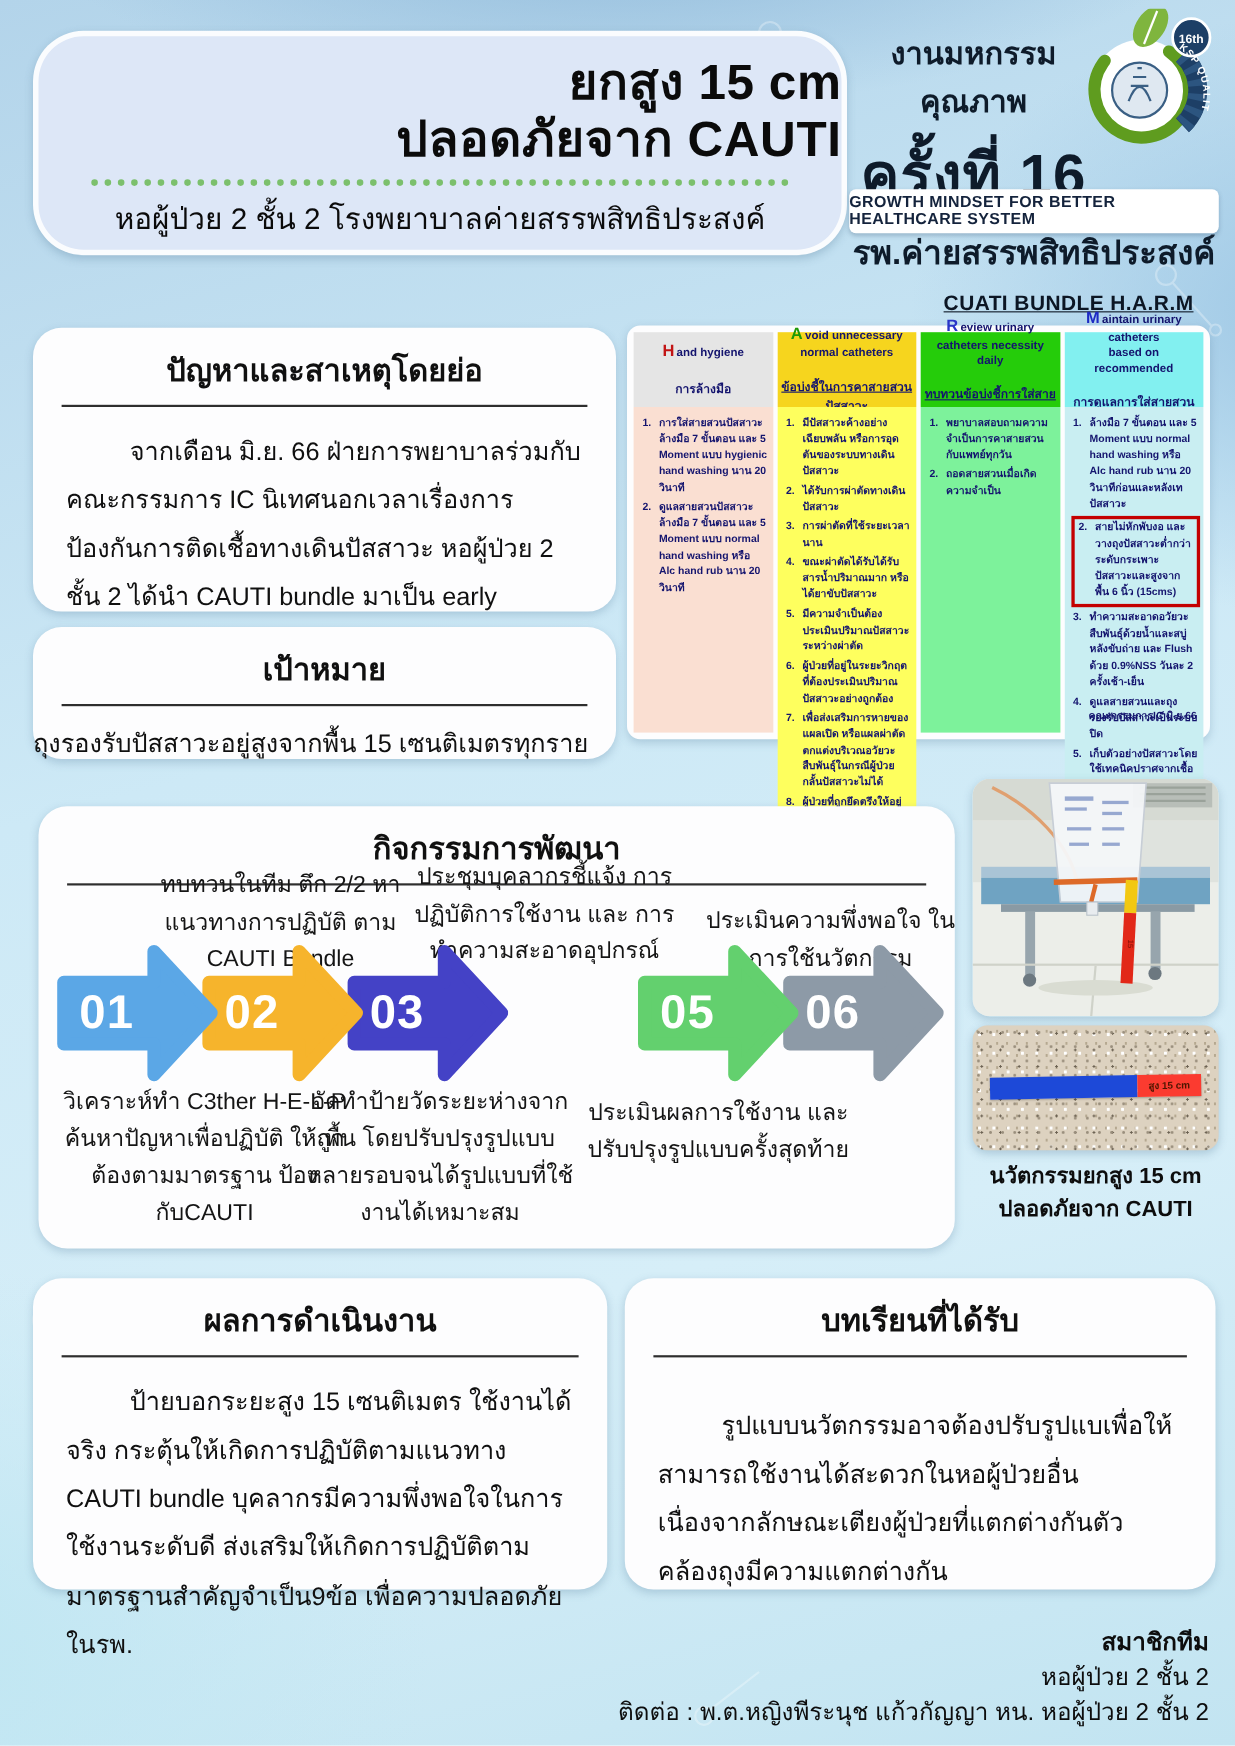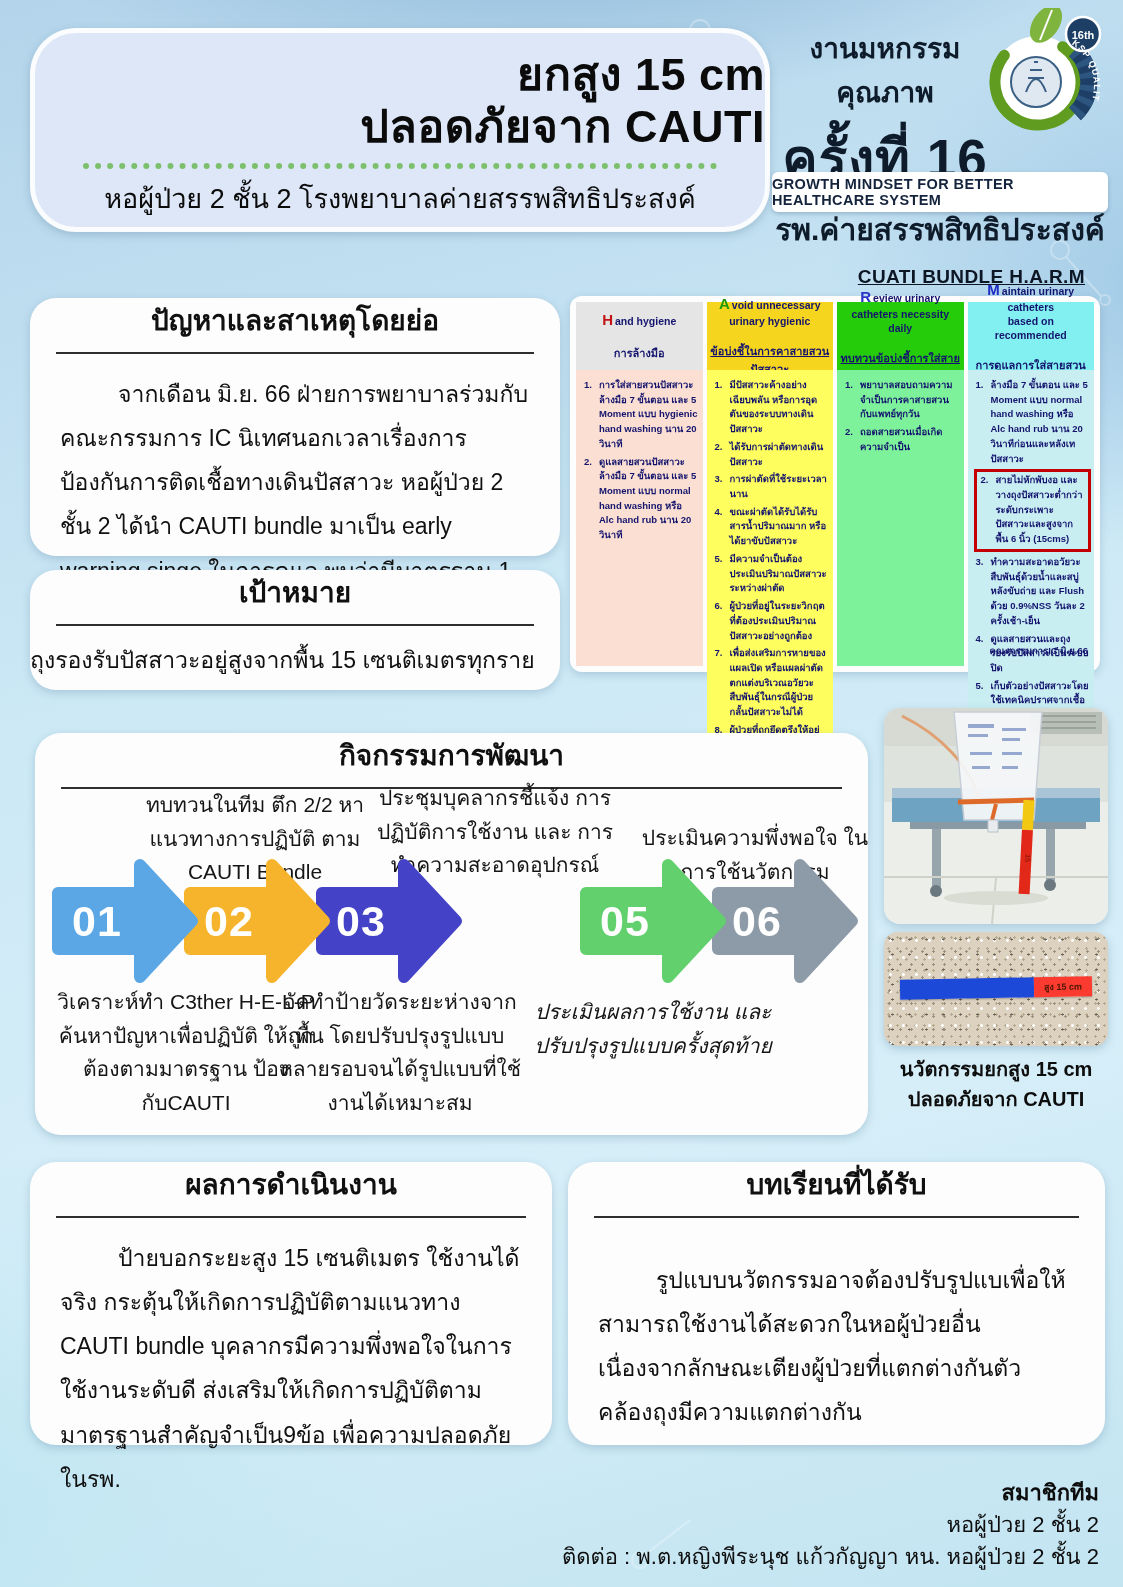--- a/index.html
+++ b/index.html
@@ -5,21 +5,21 @@
   html,body{margin:0;padding:0;}
   body{font-family:"Liberation Sans","DejaVu Sans",sans-serif;}
   .page{position:relative;width:1123px;height:1587px;overflow:hidden;color:#111;
     background:
       radial-gradient(900px 300px at 50% -80px, #8fb9da 0%, rgba(143,185,218,0) 60%),
       radial-gradient(700px 500px at 108% 18%, #9cc6e4 0%, rgba(156,198,228,0) 55%),
       radial-gradient(800px 600px at -8% 95%, #bfe6f2 0%, rgba(191,230,242,0) 60%),
       linear-gradient(165deg,#b3d4ea 0%,#cde9f6 40%,#d6eef8 70%,#c2e4f1 100%);}
   .deco{position:absolute;inset:0;pointer-events:none;}
   .card{position:absolute;background:#fdfdfe;border-radius:26px;box-shadow:0 3px 8px rgba(80,120,150,.28);}
-  .card-title{font-weight:700;font-size:28px;text-align:center;color:#101010;}
+  .card-title{font-weight:700;font-size:28px;text-align:center;padding-top:16px;color:#101010;}
   .rule{border-bottom:2.5px solid #2e2e2e;margin:10px 26px 0;}
   .body-text{font-size:23px;line-height:1.92;margin:18px 30px 0;color:#101010;}
   .indent{text-indent:58px;}
   
   .hdr{position:absolute;left:30px;top:28px;width:730px;height:194px;background:#dde7f7;
        border:5px solid rgba(255,255,255,.85);border-radius:46px;box-shadow:0 3px 8px rgba(80,120,150,.3);}
   .hdr-title{font-size:45px;font-weight:800;text-align:right;line-height:1.15;margin-top:16px;color:#0b0b0b;letter-spacing:.5px;}
   .hdr-dots{border-top:6px dotted #7cc06d;margin:10px 48px 0;}
   .hdr-sub{font-size:27px;text-align:center;margin-top:8px;color:#0b0b0b;}
   
@@ -56,21 +56,21 @@
   .act-card{left:35px;top:733px;width:833px;height:402px;}
   .results-card{left:30px;top:1162px;width:522px;height:283px;}
   .lessons-card{left:568px;top:1162px;width:537px;height:283px;}
   
   .act-label{position:absolute;font-size:21px;line-height:1.6;text-align:center;color:#151515;}
   .lab-top-1{left:100px;top:55px;width:240px;}
   .lab-top-2{left:335px;top:48px;width:250px;}
   .lab-top-3{left:590px;top:88px;width:260px;}
   .lab-bot-1{left:18px;top:252px;width:266px;}
   .lab-bot-2{left:235px;top:252px;width:260px;}
-  .lab-bot-3{left:468px;top:262px;width:300px;font-style:italic;}
+  .lab-bot-3{left:468px;top:262px;width:300px;}
   .arrow{position:absolute;top:118px;width:150px;height:140px;}
   .arrow svg{position:absolute;inset:0;}
   .arrow .num{position:absolute;left:6px;top:50%;transform:translateY(-50%);width:86px;text-align:center;
               font-size:43px;font-weight:800;color:#fff;letter-spacing:1px;}
   
   .photo1{position:absolute;left:884px;top:708px;width:224px;height:216px;border-radius:16px;overflow:hidden;
           box-shadow:0 3px 8px rgba(80,120,150,.3);}
   .photo2{position:absolute;left:884px;top:932px;width:224px;height:114px;border-radius:14px;overflow:hidden;
           box-shadow:0 3px 8px rgba(80,120,150,.3);
           background-color:#ddd2c0;
@@ -168,21 +168,21 @@
           <div class="bitem">
               <span class="n">2.</span>
               <span class="t">ดูแลสายสวนปัสสาวะ ล้างมือ 7 ขั้นตอน และ 5 Moment แบบ normal hand washing หรือ Alc hand rub นาน 20 วินาที</span>
             </div>
         </div>
       </div>
 
       <div class="bcol">
         <div class="bhead" style="background:#f6d51e">
           <div class="en"><span class="lead" style="color:#1d9a06">A</span><span>void unnecessary</span></div>
-          <div class="en">urinary hygienic</div>
+          <div class="en">normal catheters</div>
           <div class="th u">ข้อบ่งชี้ในการคาสายสวนปัสสาวะ</div>
         </div>
         <div class="bbody" style="background:#feff5e">
           <div class="bitem">
               <span class="n">1.</span>
               <span class="t">มีปัสสาวะค้างอย่างเฉียบพลัน หรือการอุดตันของระบบทางเดินปัสสาวะ</span>
             </div>
           <div class="bitem">
               <span class="n">2.</span>
               <span class="t">ได้รับการผ่าตัดทางเดินปัสสาวะ</span>

